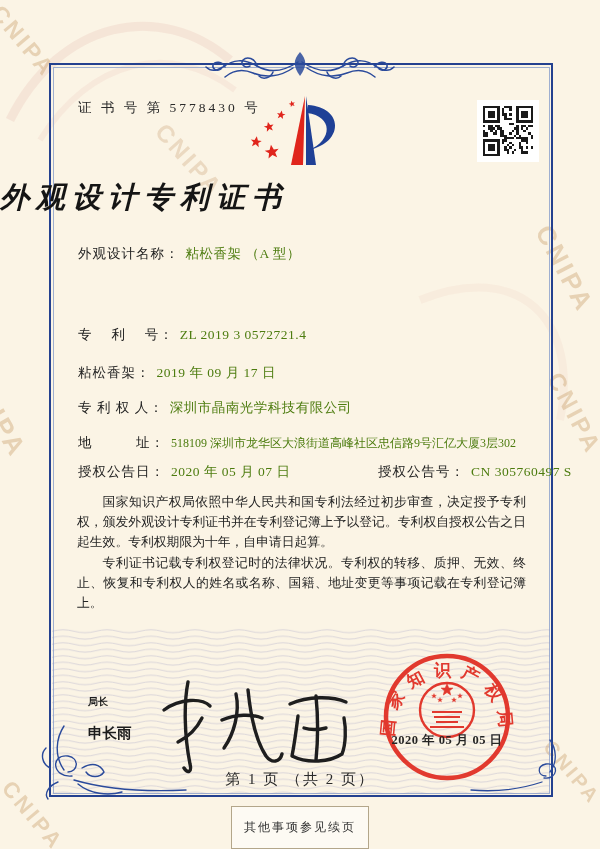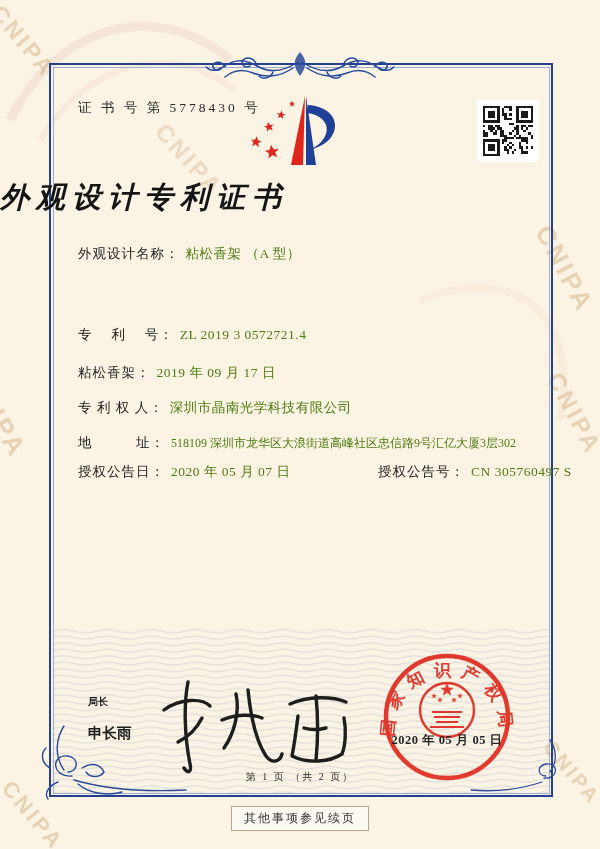--- a/index.html
+++ b/index.html
@@ -60,26 +60,26 @@
     font-size:12.8px;line-height:1.58;text-align:justify;color:#242424;
   }
   .body-text p{margin:0;text-indent:2em;}
   
   .sig-title{position:absolute;left:88px;top:695px;font-size:10px;font-weight:700;color:#1c1c1c;font-family:"Liberation Sans","DejaVu Sans",sans-serif;}
   .sig-name{position:absolute;left:88px;top:724px;font-size:14.5px;font-weight:700;color:#1c1c1c;font-family:"Liberation Sans","DejaVu Sans",sans-serif;}
   .sig-script{position:absolute;left:150px;top:668px;width:210px;height:110px;}
   
   .seal{position:absolute;left:372px;top:642px;width:150px;height:150px;}
   
-  .page-no{position:absolute;left:0;top:770px;width:600px;text-align:center;font-size:10px;letter-spacing:2px;color:#2a2a2a;}
+  .page-no{position:absolute;left:0;top:770px;width:600px;text-align:center;font-size:15px;letter-spacing:2px;color:#2a2a2a;}
   .note{
     position:absolute;left:50%;top:806px;transform:translateX(-50%);
     font-size:12px;letter-spacing:2px;color:#333;
     border:1px solid #b3a68a;background:rgba(255,255,255,0.55);
-    padding:3px 12px;white-space:nowrap;
+    padding:12px 12px;white-space:nowrap;
   }
 </style>
 </head>
 <body>
 
 <div class="page">
 
   <svg class="bg-arcs" width="600" height="849" viewBox="0 0 600 849">
     <path d="M10,120 C60,20 160,0 230,60" stroke="rgba(225,170,160,0.20)" stroke-width="9" fill="none"></path>
     <path d="M40,140 C90,60 170,40 235,90" stroke="rgba(225,170,160,0.14)" stroke-width="6" fill="none"></path>
@@ -292,20 +292,24 @@
   <div class="field f-address">
     <span class="lab">地　　　址：</span><span class="val">518109 深圳市龙华区大浪街道高峰社区忠信路9号汇亿大厦3层302</span>
   </div>
   <div class="field f-grant">
     <span class="lab">授权公告日：</span><span class="val">2020 年 05 月 07 日</span>
     <span class="grant-no">
       <span class="lab">授权公告号：</span><span class="val">CN 305760497 S</span>
     </span>
   </div>
 
+  <div class="body-text">
+    <p>国家知识产权局依照中华人民共和国专利法经过初步审查，决定授予专利权，颁发外观设计专利证书并在专利登记簿上予以登记。专利权自授权公告之日起生效。专利权期限为十年，自申请日起算。</p>
+    <p>专利证书记载专利权登记时的法律状况。专利权的转移、质押、无效、终止、恢复和专利权人的姓名或名称、国籍、地址变更等事项记载在专利登记簿上。</p>
+  </div>
 
   <div class="sig-title">局长</div>
   <div class="sig-name">申长雨</div>
   <svg class="sig-script" viewBox="0 0 210 110">
     <g stroke="#1e1e1e" stroke-width="3.4" fill="none" stroke-linecap="round" stroke-linejoin="round">
       <path d="M14,42 C30,30 52,30 60,38"></path>
       <path d="M38,14 C34,34 34,66 40,96 C42,104 38,106 34,100"></path>
       <path d="M52,50 C46,62 36,70 28,74"></path>
       <path d="M86,26 C90,44 84,66 74,80"></path>
       <path d="M72,52 C86,46 102,46 112,50"></path>

